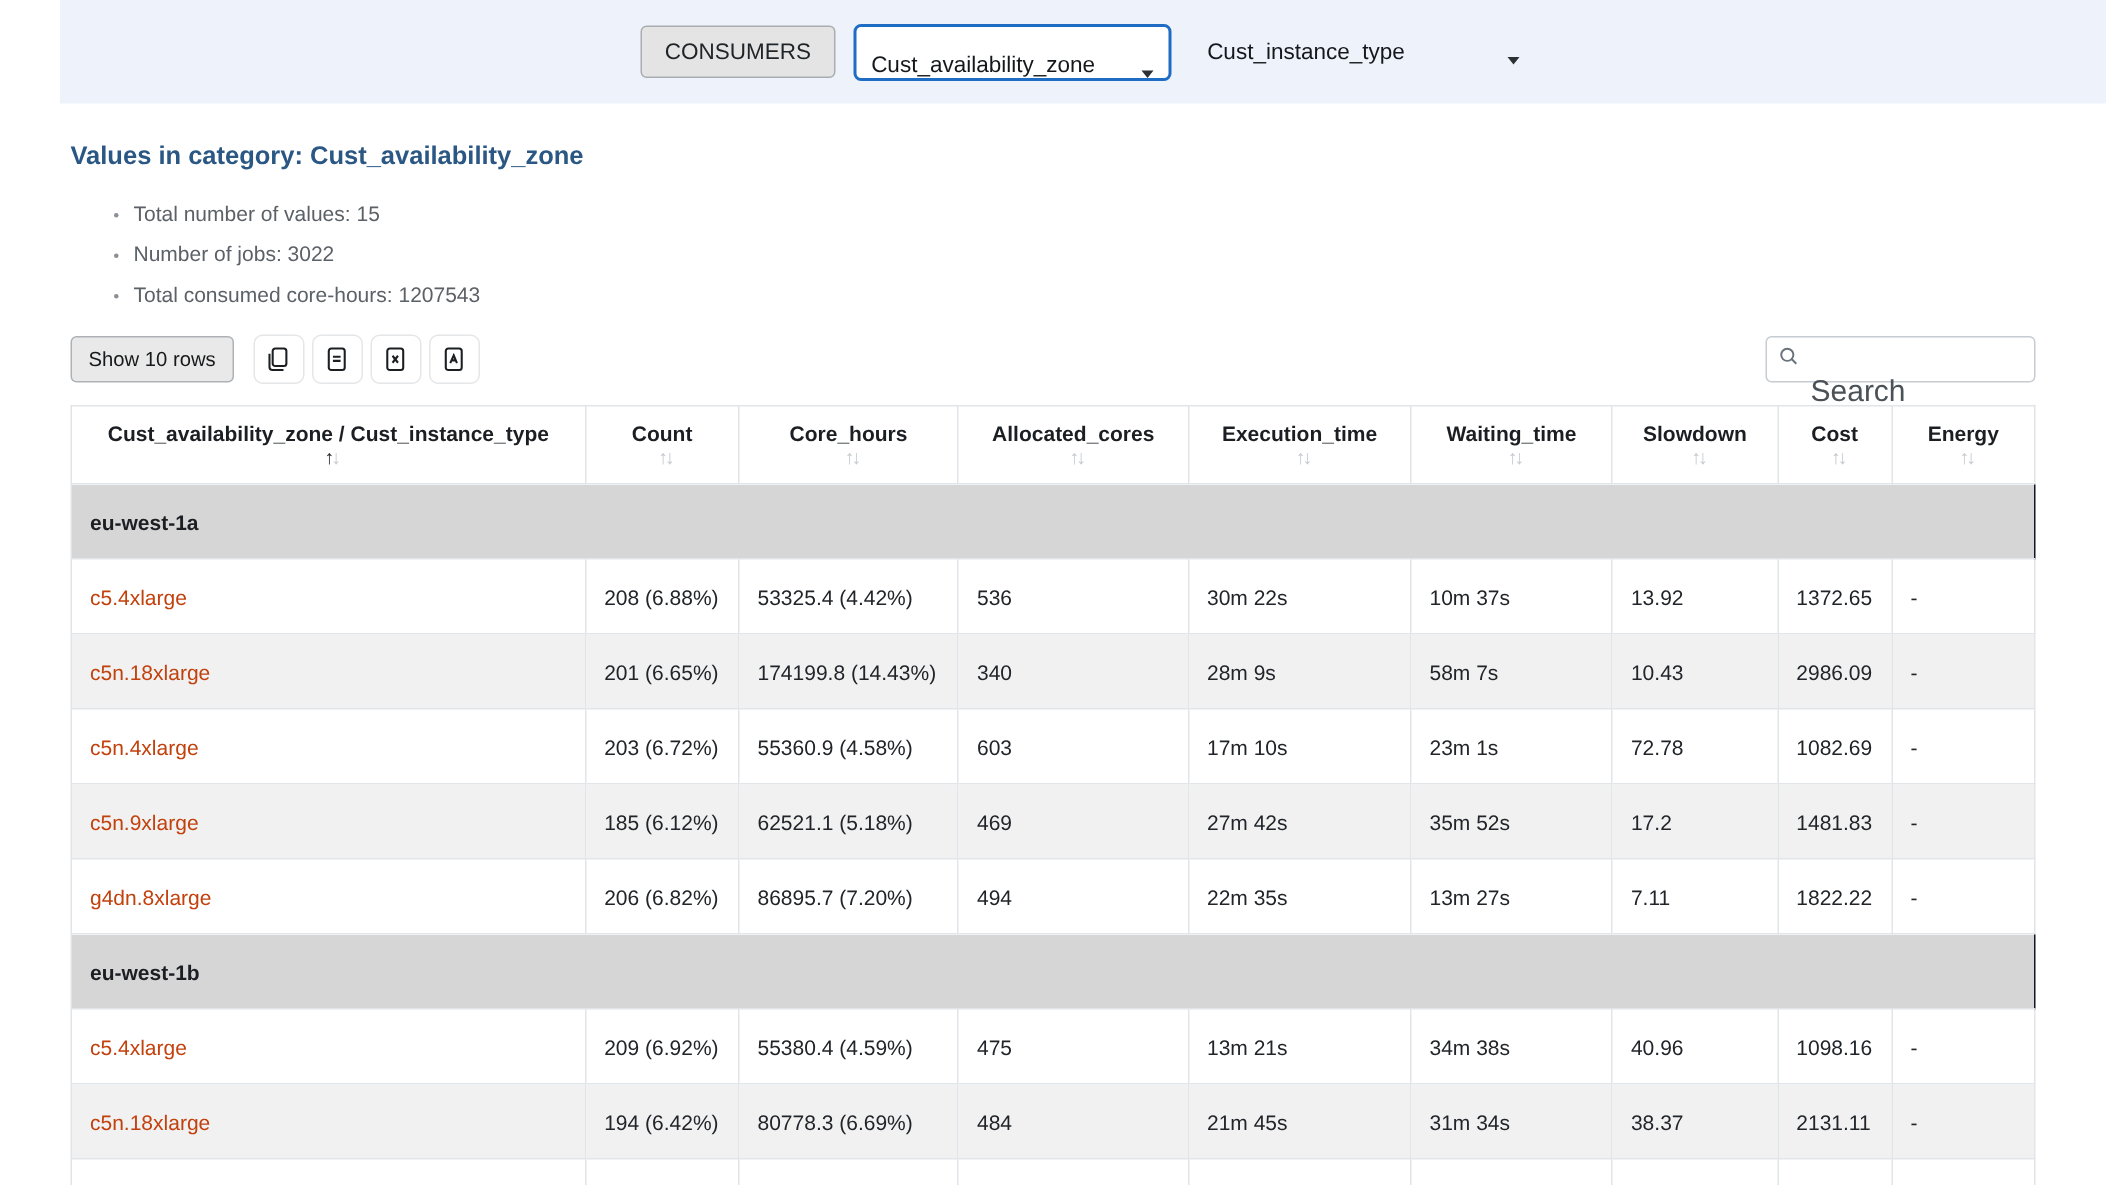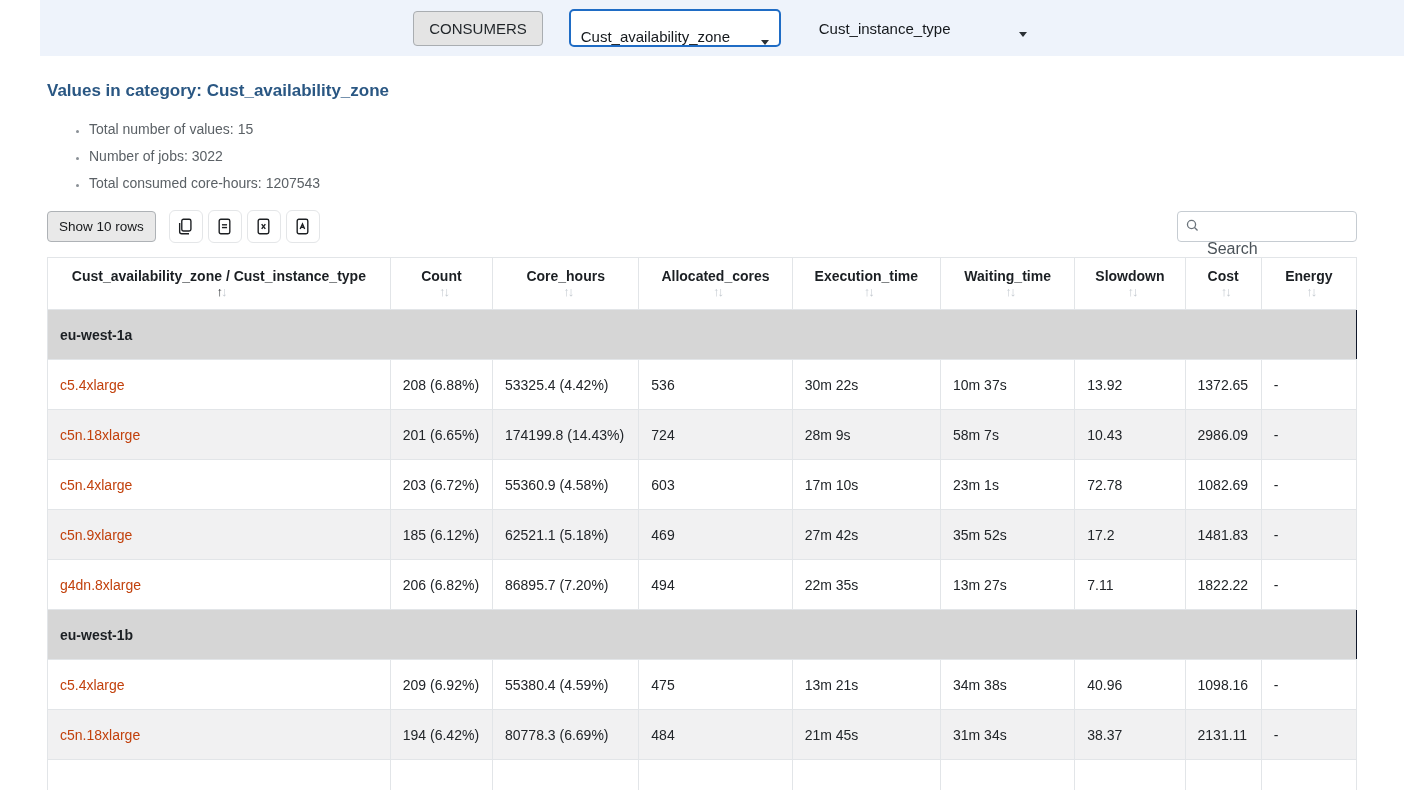--- a/index.html
+++ b/index.html
@@ -6,22 +6,22 @@
   html, body { margin: 0; padding: 0; }
   body {
     width: 1404px; height: 790px; overflow: hidden;
     background: #ffffff;
     font-family: "Liberation Sans", sans-serif;
     color: #212529;
   }
 
   
   .topbar {
-    height: 56px; background: #eef3fb;
-    display: flex; align-items: center; justify-content: center; gap: 26px; margin-left: 40px;
+    height: 69px; background: #eef3fb;
+    display: flex; align-items: center; justify-content: center; gap: 12px; margin-left: 40px;
   }
   .btn-consumers {
     background: #e4e4e4; border: 1px solid #a9adb1; border-radius: 4px;
     padding: 8px 15px; font-size: 15px; color: #1f2428;
     font-family: "Liberation Sans", sans-serif; cursor: pointer;
   }
   .select {
     display: flex; align-items: flex-end; justify-content: space-between;
     font-size: 15px; color: #14181c; cursor: pointer;
   }
@@ -67,21 +67,21 @@
     display: flex; align-items: center; justify-content: center; cursor: pointer;
   }
   .icon-btn svg { display: block; }
   .search-box {
     width: 180px; height: 31px; background: #fff;
     border: 1px solid #c6ccd2; border-radius: 4px;
     display: flex; align-items: center; padding: 0 8px;
   }
   .search-box svg { flex: 0 0 auto; margin-right: 6px; }
   .search-box input {
-    border: none; outline: none; width: 100%; font-size: 16px;
+    border: none; outline: none; width: 100%; font-size: 20px;
     font-family: "Liberation Sans", sans-serif; color: #2b3035; background: transparent; margin-top: 44px;
   }
   .search-box input::placeholder { color: #4a5258; }
 
   
   table.data-table {
     width: 100%; border-collapse: collapse; table-layout: fixed;
     font-size: 14px;
   }
   .data-table th, .data-table td {
@@ -265,21 +265,21 @@
           <td>30m 22s</td>
           <td>10m 37s</td>
           <td>13.92</td>
           <td>1372.65</td>
           <td>-</td>
         </tr>
         <tr class="data-row striped">
           <td><a class="value-link" href="#">c5n.18xlarge</a></td>
           <td>201 (6.65%)</td>
           <td>174199.8 (14.43%)</td>
-          <td>724</td>
+          <td>340</td>
           <td>28m 9s</td>
           <td>58m 7s</td>
           <td>10.43</td>
           <td>2986.09</td>
           <td>-</td>
         </tr>
         <tr class="data-row">
           <td><a class="value-link" href="#">c5n.4xlarge</a></td>
           <td>203 (6.72%)</td>
           <td>55360.9 (4.58%)</td>

